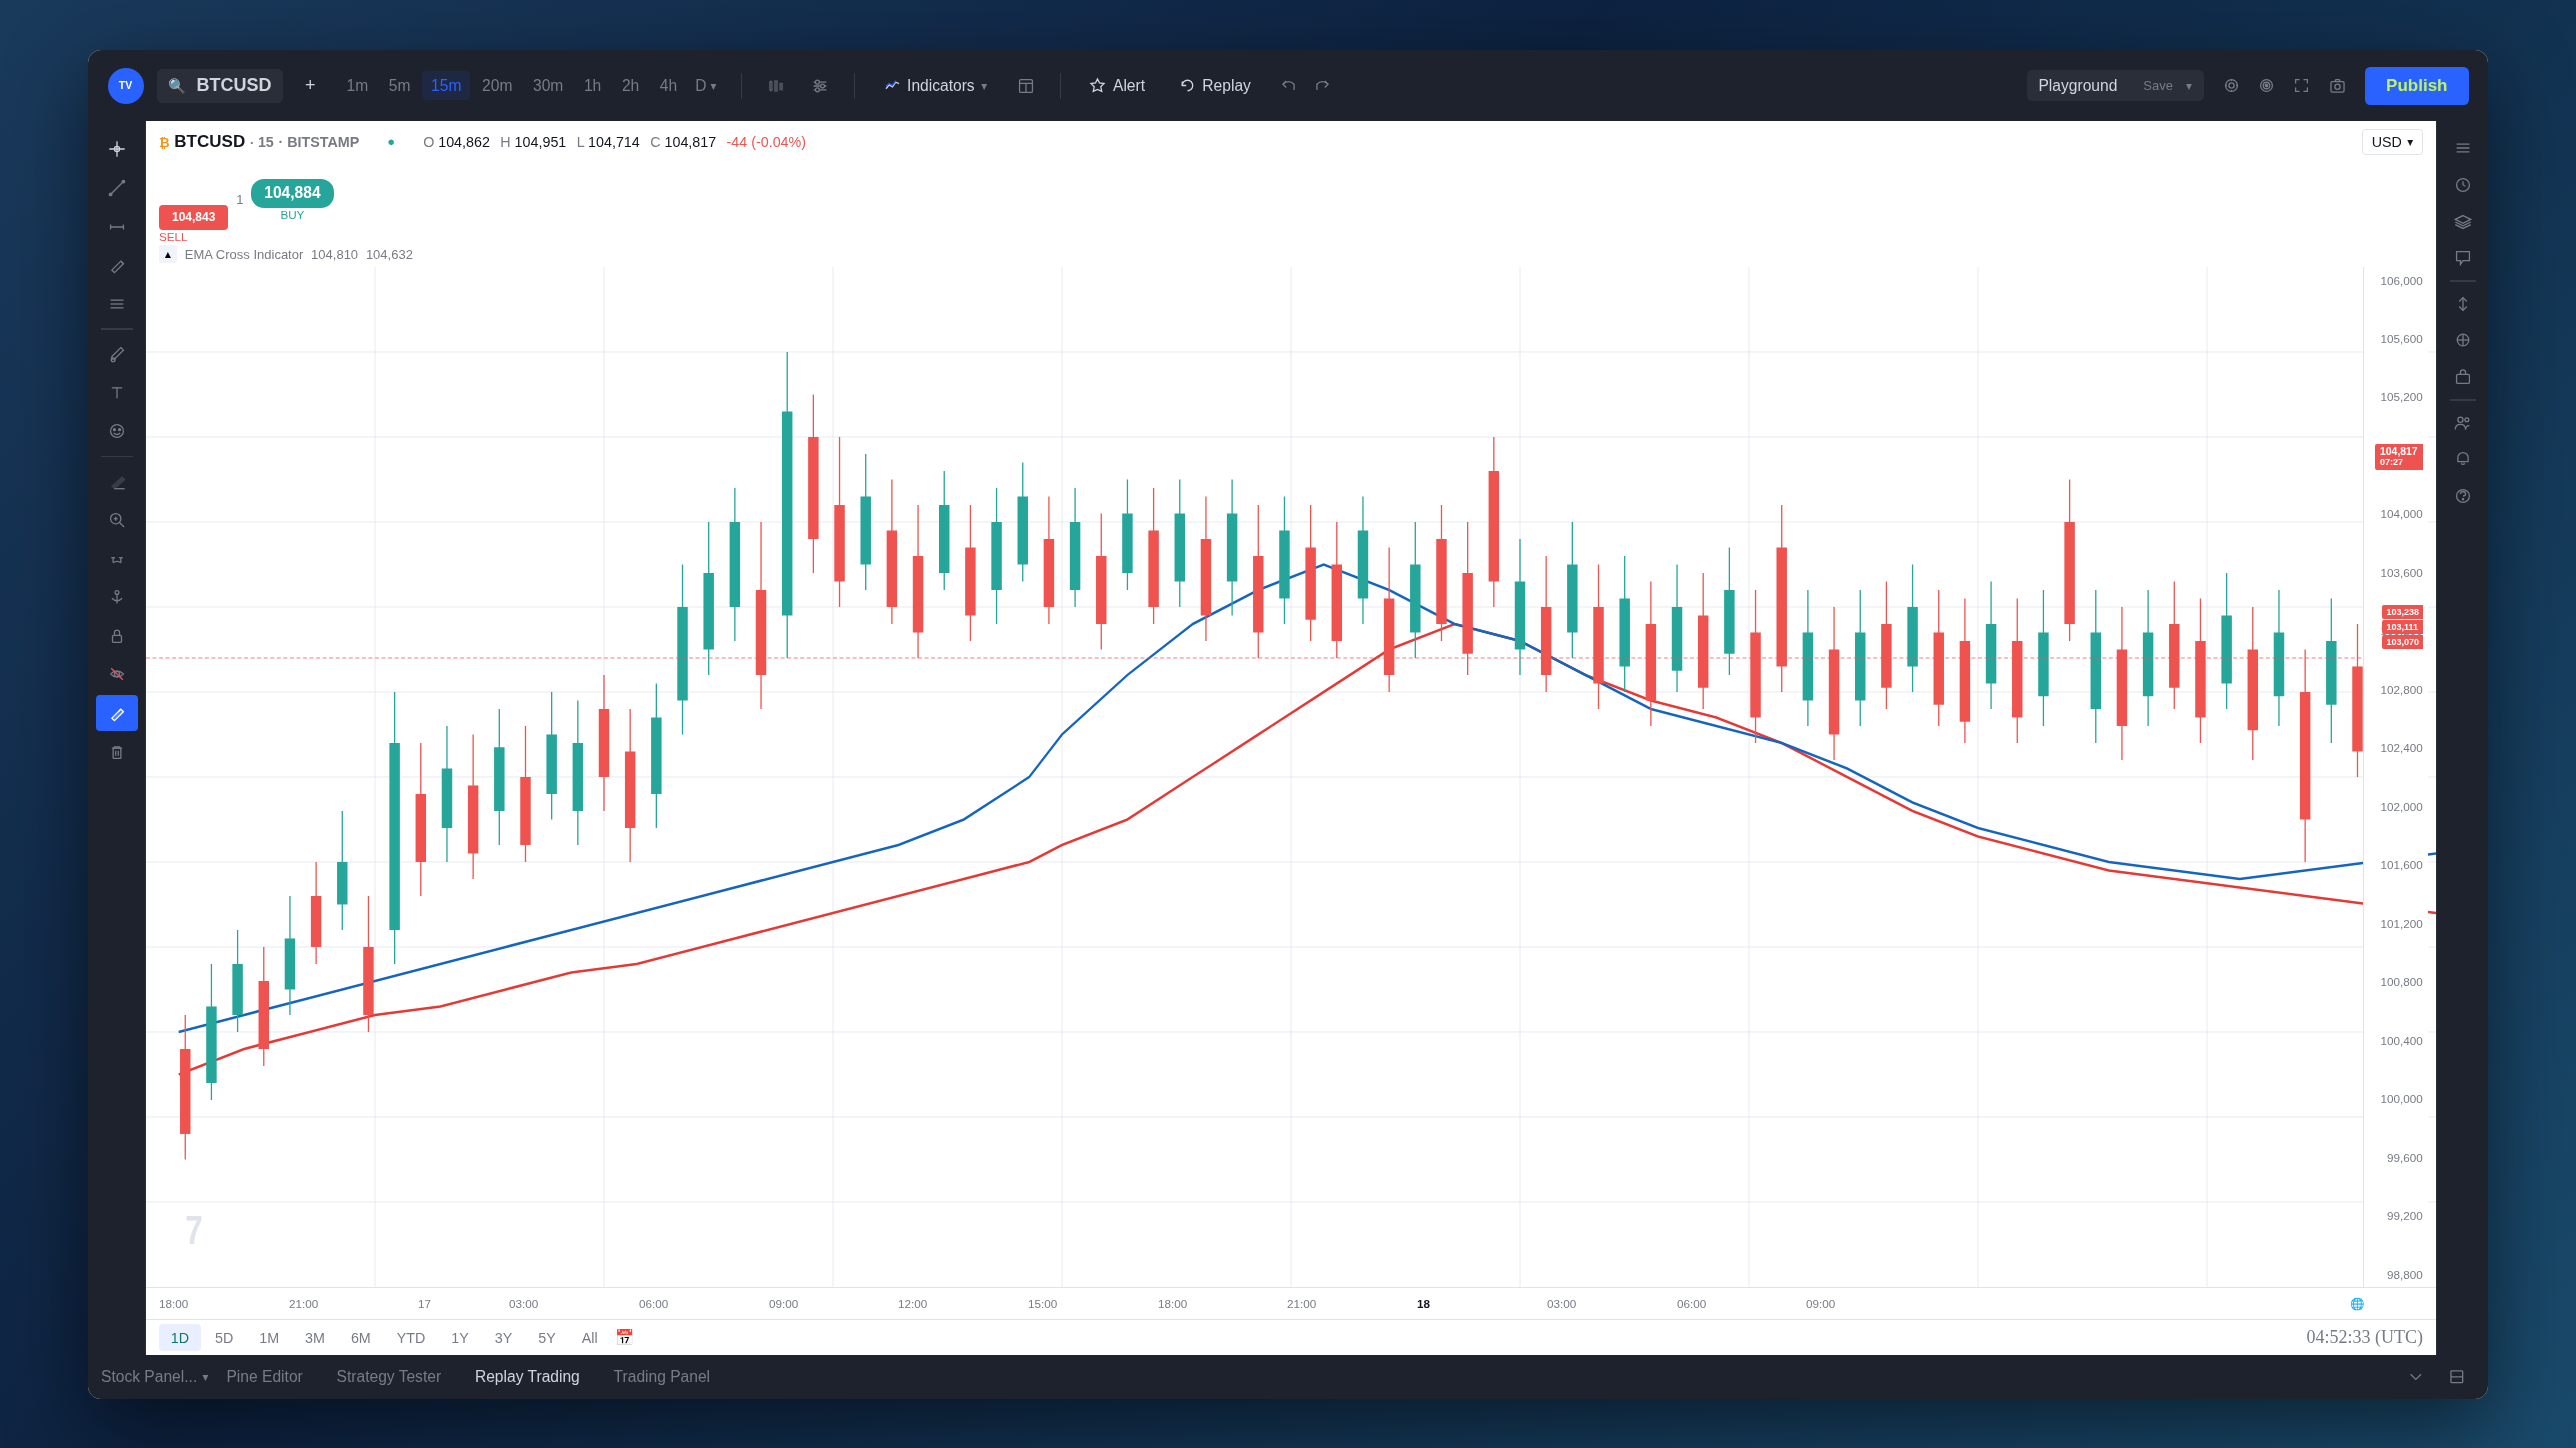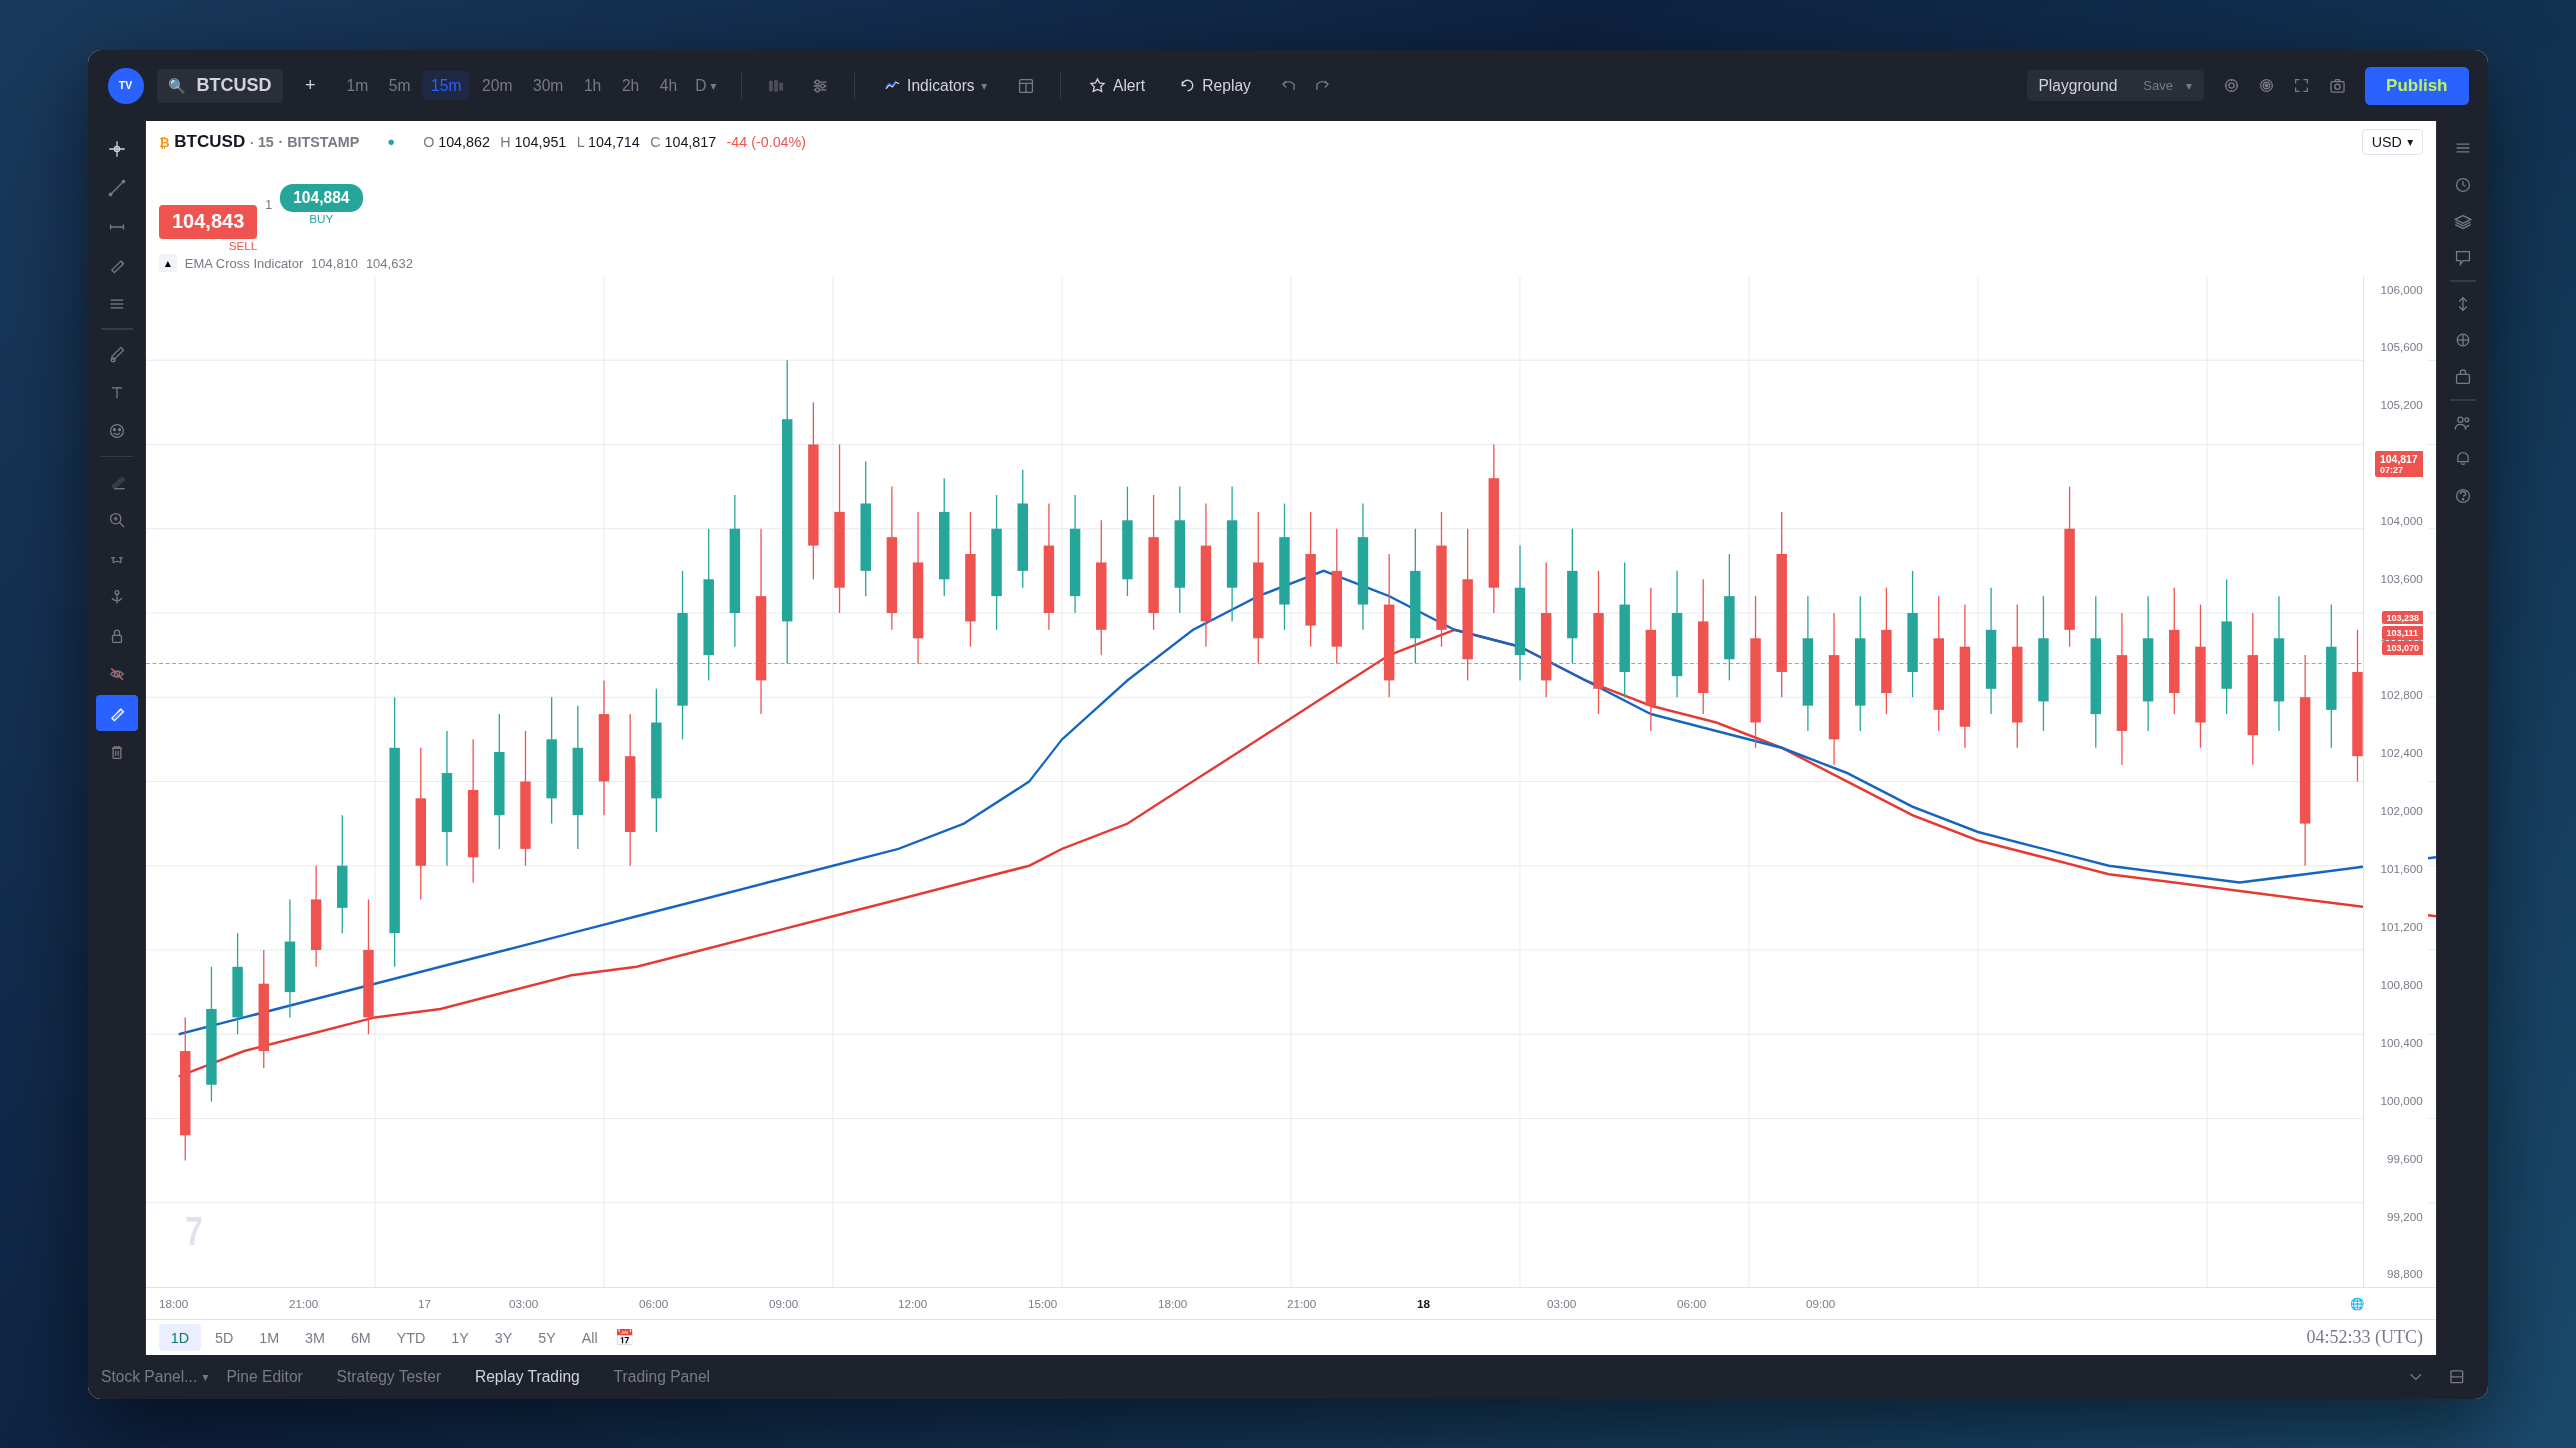--- a/index.html
+++ b/index.html
@@ -257,25 +257,25 @@
     .sell-buy-row {
       display: flex;
       align-items: center;
       gap: 7.8px;
     }
     .sell-price {
       background: #ef5350;
       color: white;
       padding: 5.2px 13px;
       border-radius: 3.9px;
-      font-size: 20px;
+      font-size: 12px;
       font-weight: 600;
       margin-top: 48px;
     }
-    .sell-label { font-size: 11.7px; text-align: right; }
+    .sell-label { font-size: 11.7px; text-align: left; }
     .buy-price {
       background: #26a69a;
       color: white;
       padding: 5.2px 13px;
       border-radius: 13px;
       font-size: 15.6px;
       font-weight: 600;
     }
     .buy-label { font-size: 11.7px; text-align: center; }
     .usd-dropdown {

